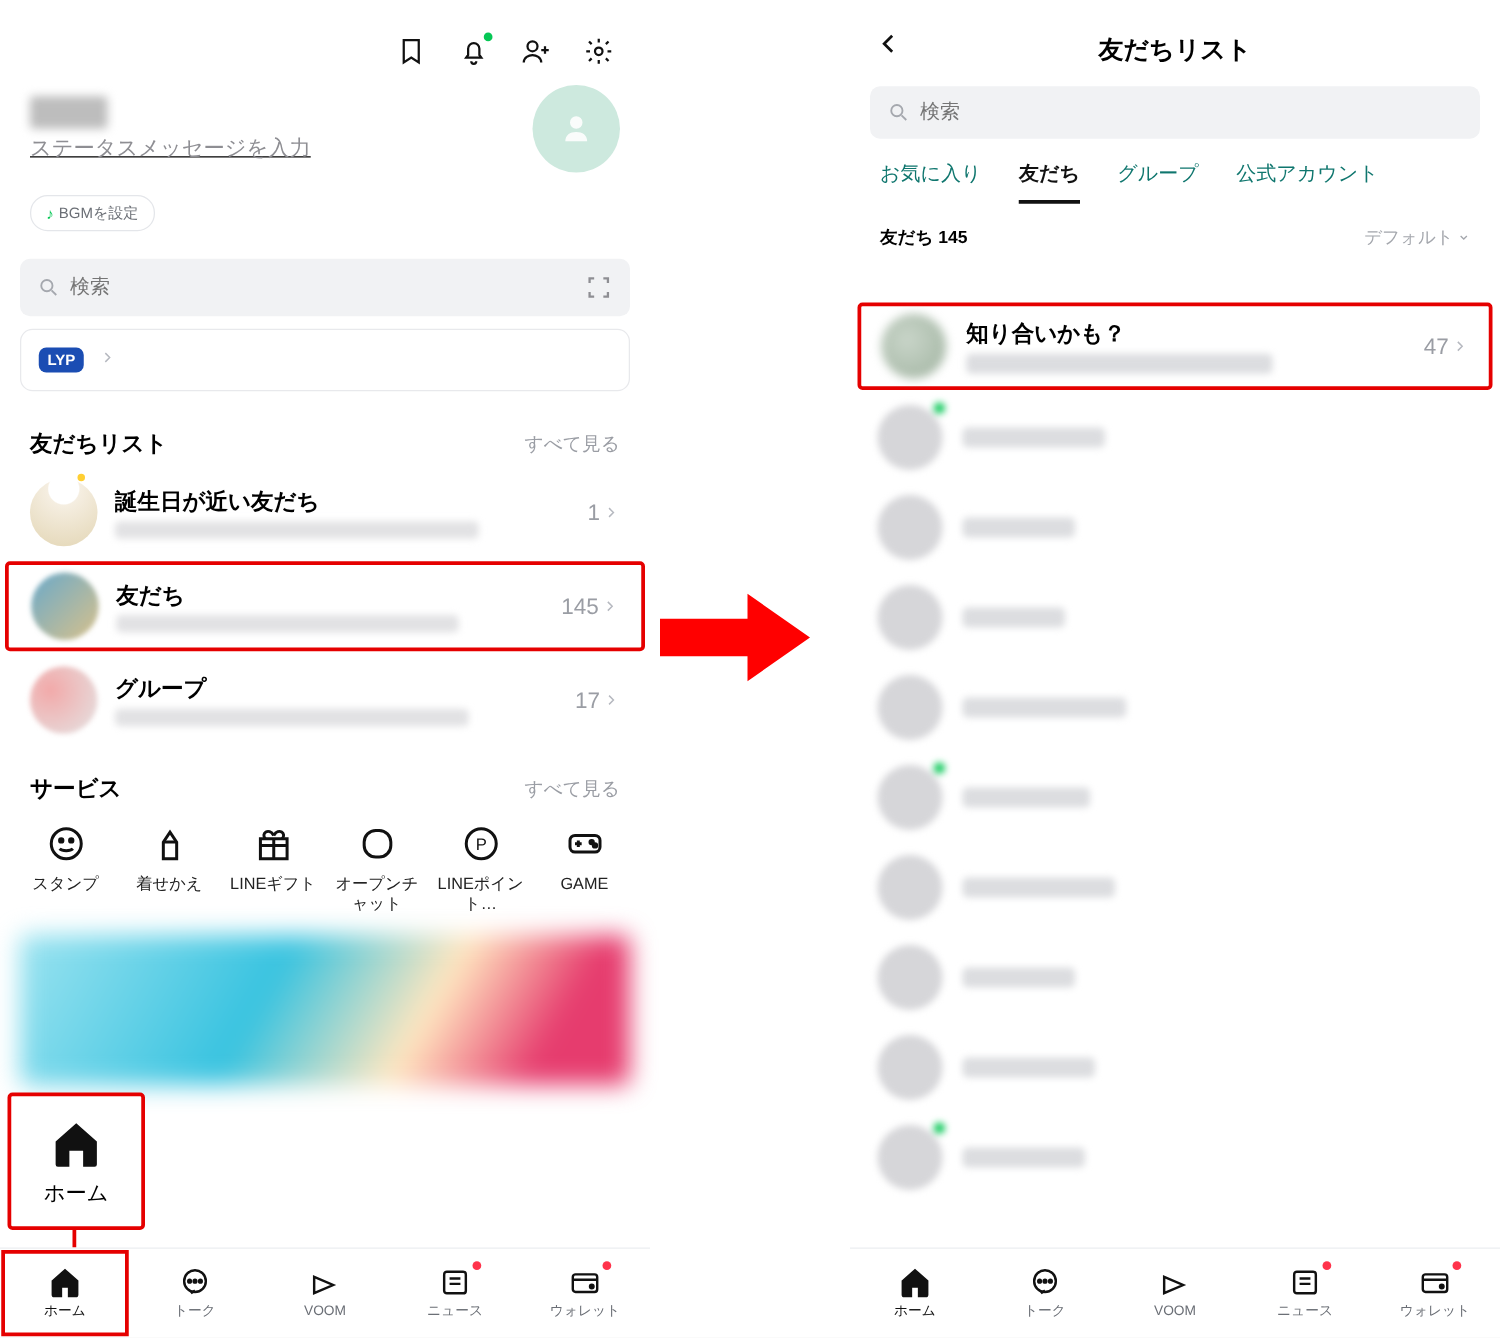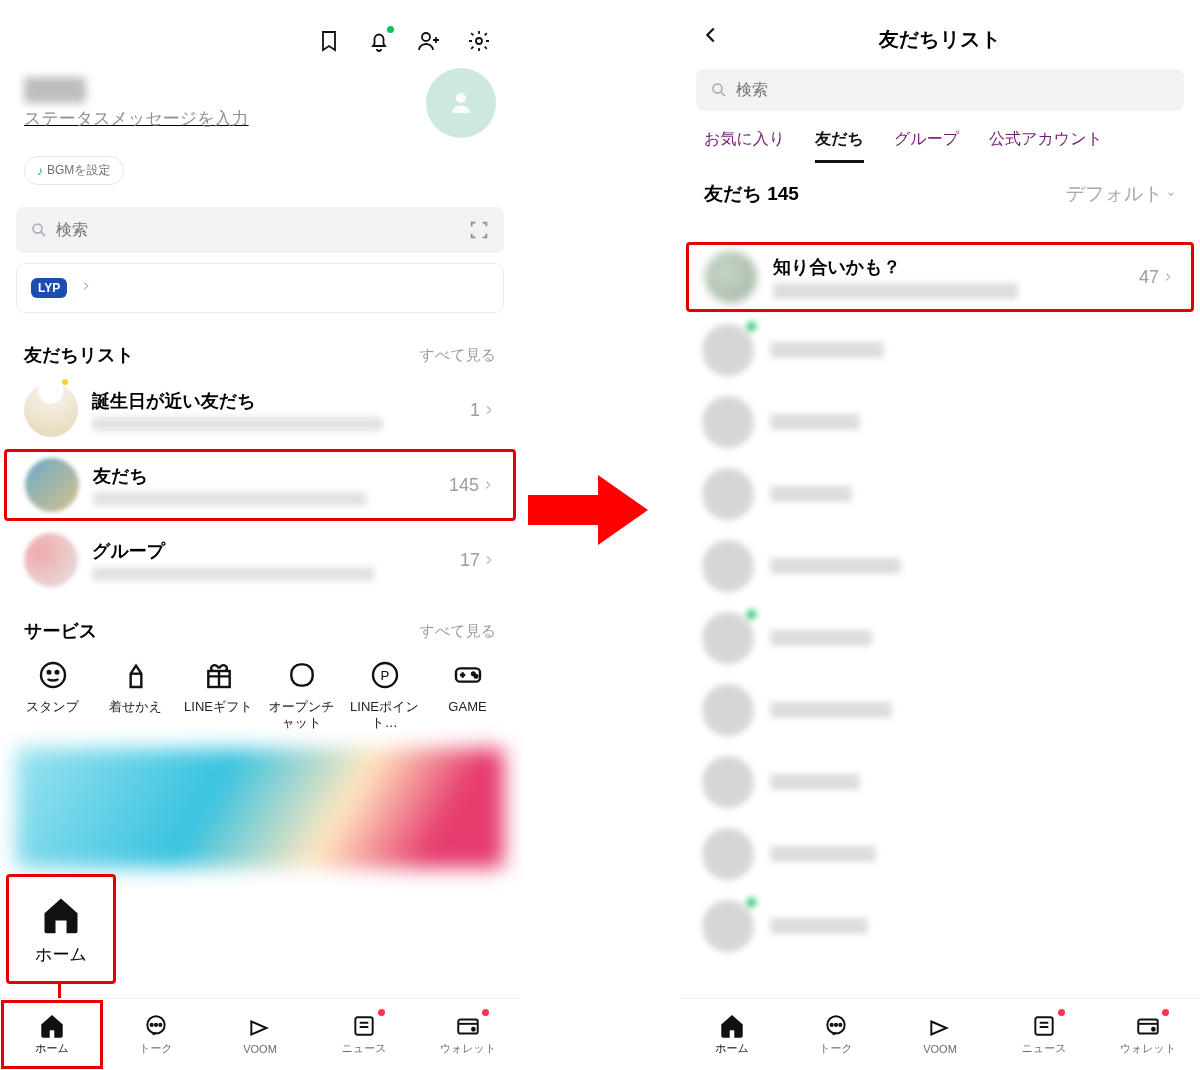--- a/index.html
+++ b/index.html
@@ -71,23 +71,23 @@
 .tab.active svg.home{ fill:#111; stroke:#111;}
 .tab .rdot{ position:absolute; top:10px; right:30%; width:7px; height:7px; border-radius:50%; background:#ff334b;}
 .tab.boxed{ outline:3px solid #e50000; outline-offset:-4px;}
 
 
 .rhead{ display:flex; align-items:center; justify-content:center; padding:26px 20px 10px; position:relative;}
 .rhead .back{ position:absolute; left:20px; top:24px;}
 .rhead .back svg{ width:22px; height:22px; stroke:#111; fill:none; stroke-width:2.4;}
 .rhead .title{ font-size:20px; font-weight:700;}
 .tabs{ display:flex; gap:30px; padding:14px 24px 0; font-size:16px;}
-.tabs .t{ color:#701a75; padding-bottom:10px;}
+.tabs .t{ color:#0f766e; padding-bottom:10px;}
 .tabs .t.active{ color:#111; font-weight:700; border-bottom:3px solid #111;}
-.subhead{ display:flex; justify-content:space-between; padding:18px 24px 6px; font-size:19px;}
+.subhead{ display:flex; justify-content:space-between; padding:18px 24px 6px; font-size:14px;}
 .subhead .l{ font-weight:700;}
 .subhead .r{ color:#a4a7ad; display:flex; align-items:center; gap:3px;}
 .rrow{ display:flex; align-items:center; padding:10px 22px; gap:16px;}
 .rrow .av{ width:52px; height:52px; border-radius:50%; background:#d6d6d9; filter:blur(3px); position:relative;}
 .rrow .av .gd{position:absolute; top:-2px; right:-2px; width:9px; height:9px; border-radius:50%; background:#06c755; filter:none;}
 .rrow .nm{ flex:1;}
 .rrow .nm .bar{ height:16px; background:#dcdde0; border-radius:4px; filter:blur(3px);}
 .rhl{ border:3px solid #e50000; border-radius:4px; margin:2px 6px; padding:6px 16px;}
 .rhl .av{ filter:blur(4px); background:radial-gradient(circle at 40% 40%,#c9d5c9,#9fb29f);}
 .rhl .nm .t1{ font-size:18px; font-weight:700;}

